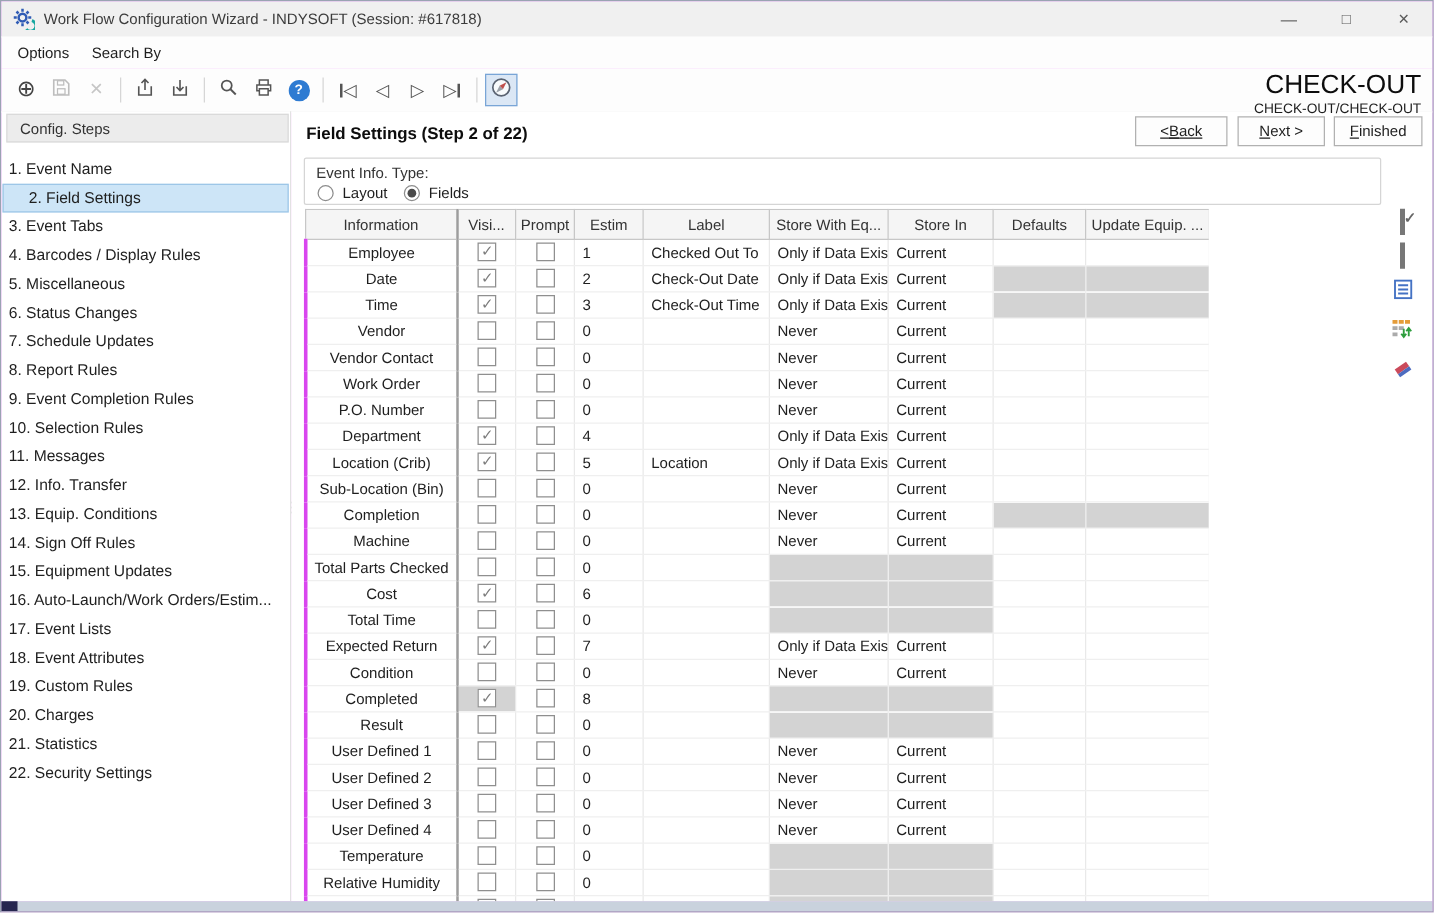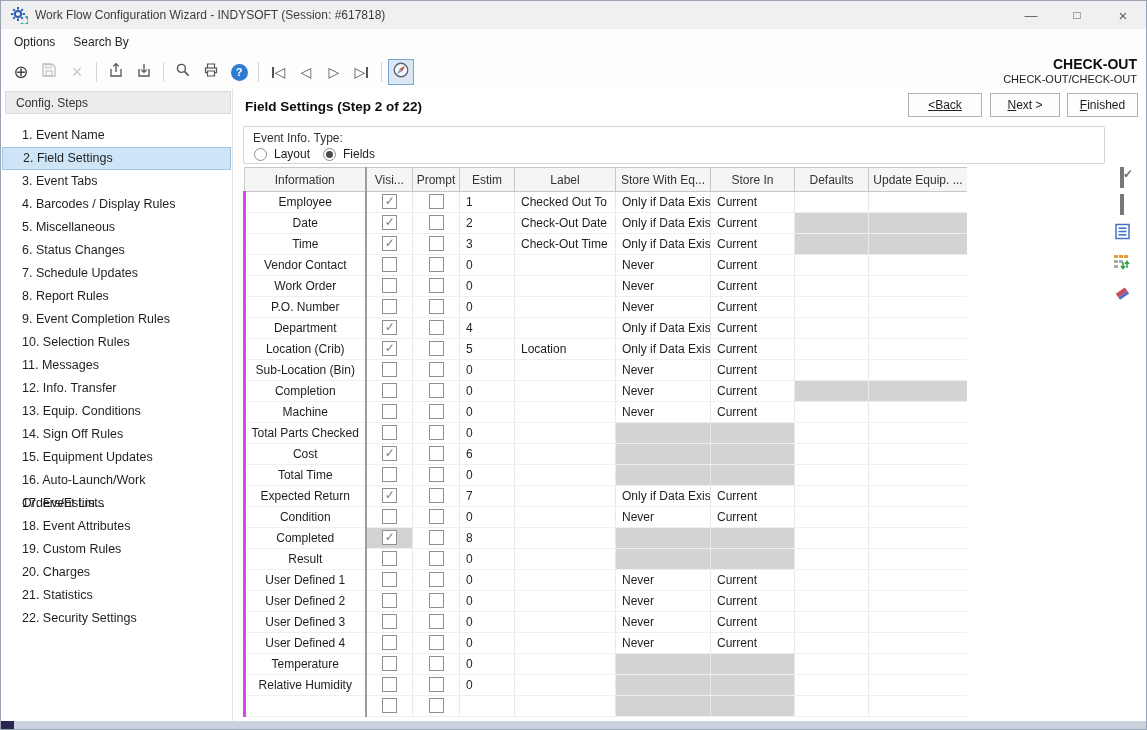--- a/index.html
+++ b/index.html
@@ -19,28 +19,28 @@
   .tb-btn { width:26px; height:26px; display:flex; align-items:center; justify-content:center; margin:0 1px; box-sizing:border-box; }
   .tb-btn.selected { background:#dbe7f5; border:1px solid #79a5d6; }
   .tb-sep { width:1px; height:20px; background:#d6d6d6; margin:0 5px; }
   .glyph { line-height:1; }
   .nav { font-size:14px; color:#555; display:flex; align-items:center; line-height:1; }
   .navline { width:2px; height:11px; background:#555; margin:0 1px; display:inline-block; }
   .help-circle { width:17px; height:17px; border-radius:50%; background:#2e7bd2; color:#fff; font-size:11px; font-weight:bold; display:flex; align-items:center; justify-content:center; }
 
   
   .event-header { position:absolute; top:55px; right:9px; text-align:right; z-index:3; }
-  .event-title { font-size:14px; font-weight:bold; color:#0d0d0d; }
+  .event-title { font-size:21px; font-weight:normal; color:#0d0d0d; }
   .event-subtitle { font-size:11px; color:#1d1d1d; margin-top:1px; }
 
   
   .sidebar { position:absolute; top:88px; left:0; width:232px; bottom:8px; background:#fff; border-right:1px solid #e2e2e2; box-sizing:border-box; }
   .sidebar-header { height:23px; background:#ececec; border:1px solid #dadada; margin:2px 1px 0 4px; display:flex; align-items:center; padding-left:10px; font-size:12px; color:#333; box-sizing:border-box; }
   .steps-list { margin-top:10px; }
-  .step-item { height:23px; line-height:23px; padding-left:21px; font-size:12.5px; color:#1f1f1f; box-sizing:border-box; }
+  .step-item { height:23px; line-height:23px; padding-left:6px; font-size:12.5px; color:#1f1f1f; box-sizing:border-box; }
   .step-item.selected { background:var(--sel-blue); border:1px solid #9dc6e7; line-height:21px; margin:0 1px; padding-left:20px; }
   .splitter-dots { position:absolute; top:398px; left:232px; width:3px; height:14px; }
   .splitter-dots i { display:block; width:2px; height:2px; background:#8a8a8a; border-radius:50%; margin:2px 0; }
 
   
   .content { position:absolute; top:88px; left:232px; right:0; bottom:8px; background:#fff; }
   .page-title { position:absolute; top:10px; left:12px; font-size:13.5px; font-weight:bold; color:#0d0d0d; }
   .btn { position:absolute; top:4px; height:24px; background:#fdfdfd; border:1px solid #b1b1b1; font-size:12px; color:#1e1e1e; display:flex; align-items:center; justify-content:center; box-sizing:border-box; }
   .btn-back { right:164px; width:74px;text-decoration:underline; }
   .btn-next { right:86px; width:70px; }
@@ -306,20 +306,31 @@
               <td class="center"><span class="cb checked"></span></td>
               <td class="center"><span class="cb"></span></td>
               <td class="pl">3</td>
               <td class="pl">Check-Out Time</td>
               <td class="pl">Only if Data Exists</td>
               <td class="pl">Current</td>
               <td class="gray"></td>
               <td class="gray"></td>
             </tr>
             <tr>
+              <td class="info">Vendor</td>
+              <td class="center"><span class="cb"></span></td>
+              <td class="center"><span class="cb"></span></td>
+              <td class="pl">0</td>
+              <td class="pl"></td>
+              <td class="pl">Never</td>
+              <td class="pl">Current</td>
+              <td></td>
+              <td></td>
+            </tr>
+            <tr>
               <td class="info">Vendor Contact</td>
               <td class="center"><span class="cb"></span></td>
               <td class="center"><span class="cb"></span></td>
               <td class="pl">0</td>
               <td class="pl"></td>
               <td class="pl">Never</td>
               <td class="pl">Current</td>
               <td></td>
               <td></td>
             </tr>

